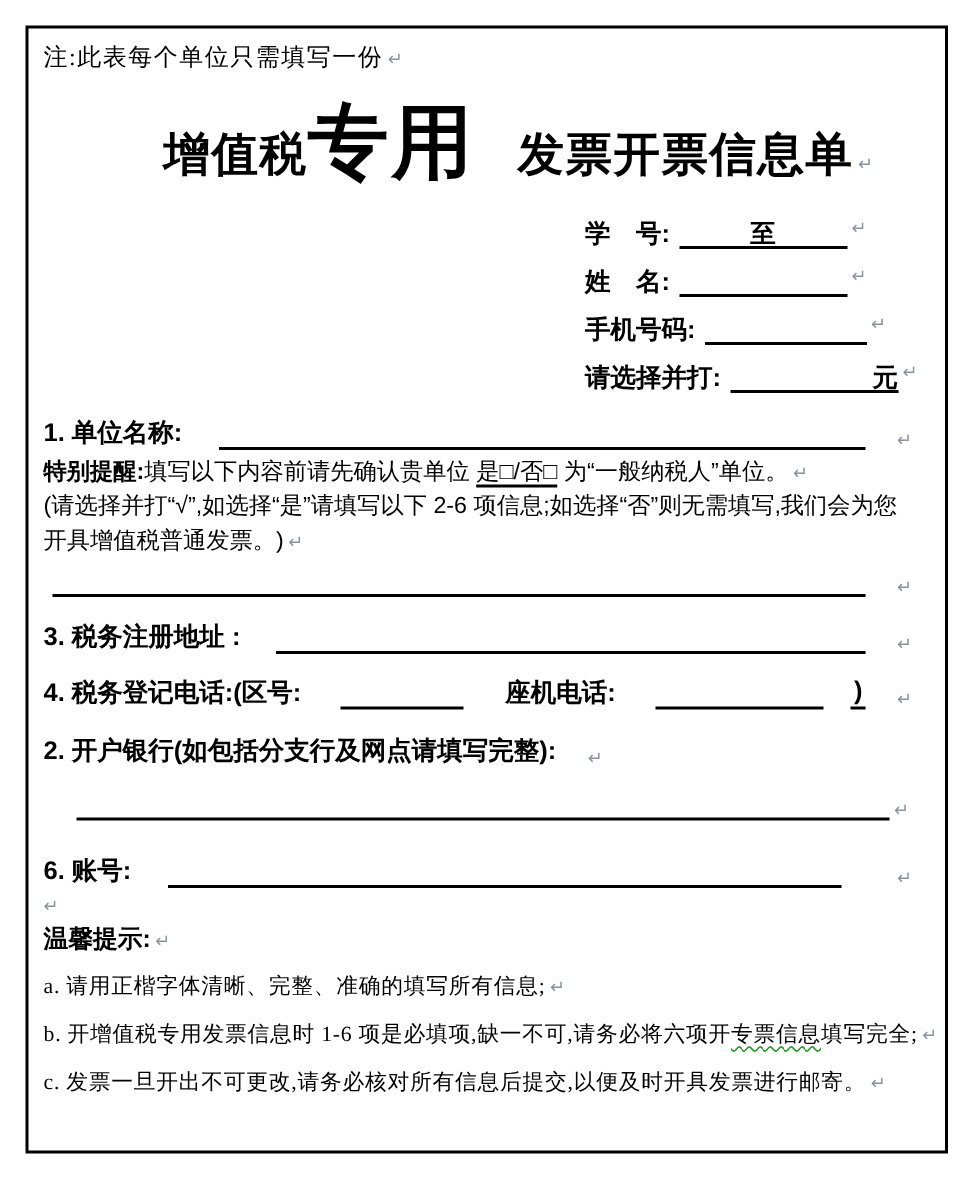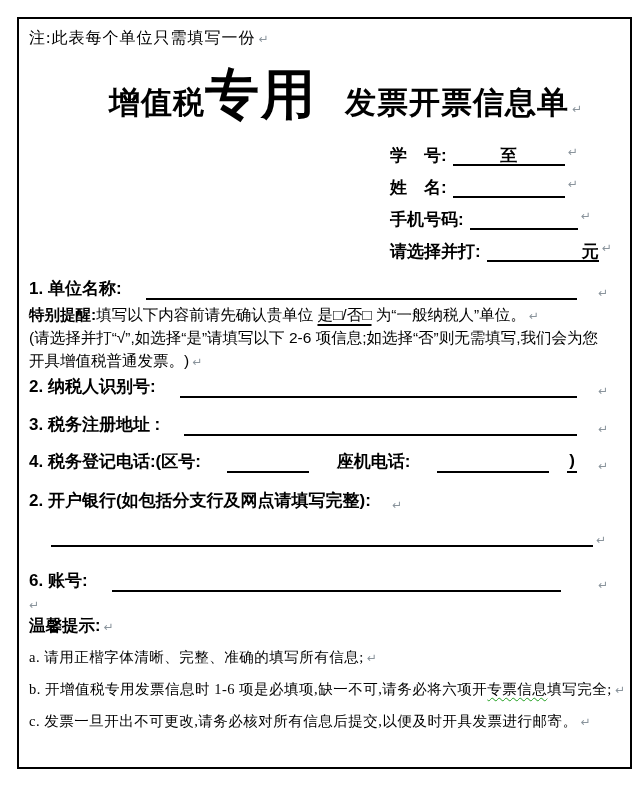--- a/index.html
+++ b/index.html
@@ -115,21 +115,20 @@
     </div>
 
     <div class="abs notice" style="top:284px">
       <span class="b">特别提醒:</span><span>填写以下内容前请先确认贵单位 </span><span class="choice">是□/否□</span><span> 为“一般纳税人”单位。</span><span class="pilcrow">↵</span>
     </div>
     <div class="abs notice" style="top:307px">
       <span>(请选择并打“√”,如选择“是”请填写以下 2-6 项信息;如选择“否”则无需填写,我们会为您开具增值税普通发票。)</span><span class="pilcrow">↵</span>
     </div>
 
     <div class="abs item" style="top:354px">
-      <span class="lbl">2. 纳税人识别号:</span>
       <span class="fill grow"></span>
       <span class="pilcrow">↵</span>
     </div>
 
     <div class="abs item" style="top:392px">
       <span class="lbl">3. 税务注册地址 :</span>
       <span class="fill grow"></span>
       <span class="pilcrow">↵</span>
     </div>
 

